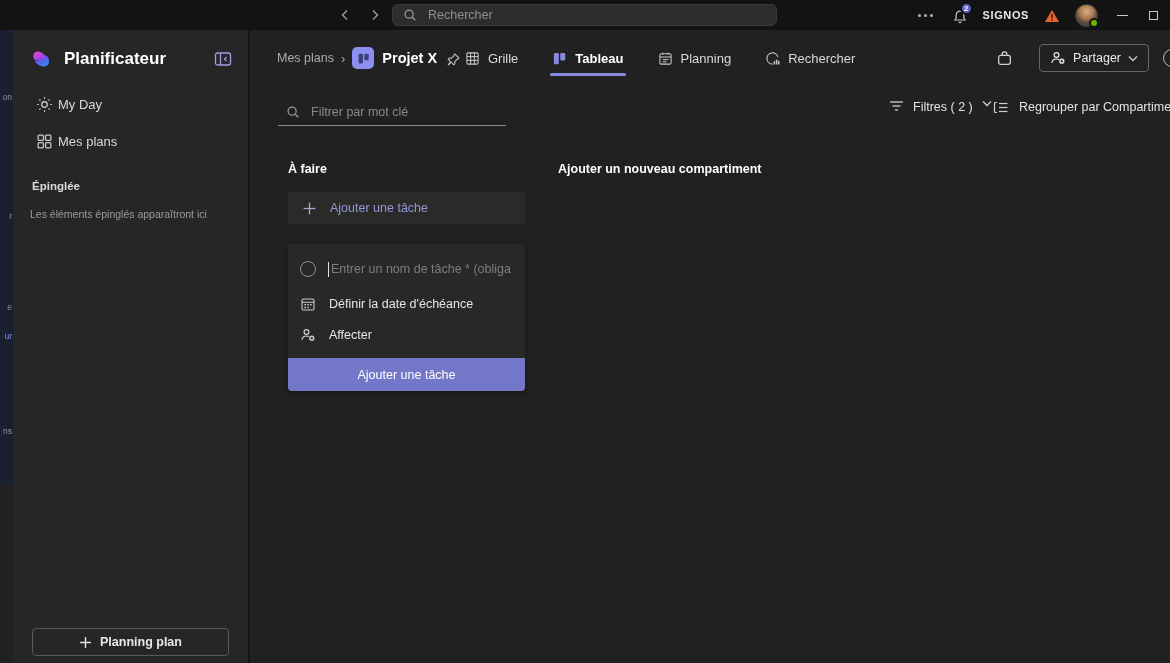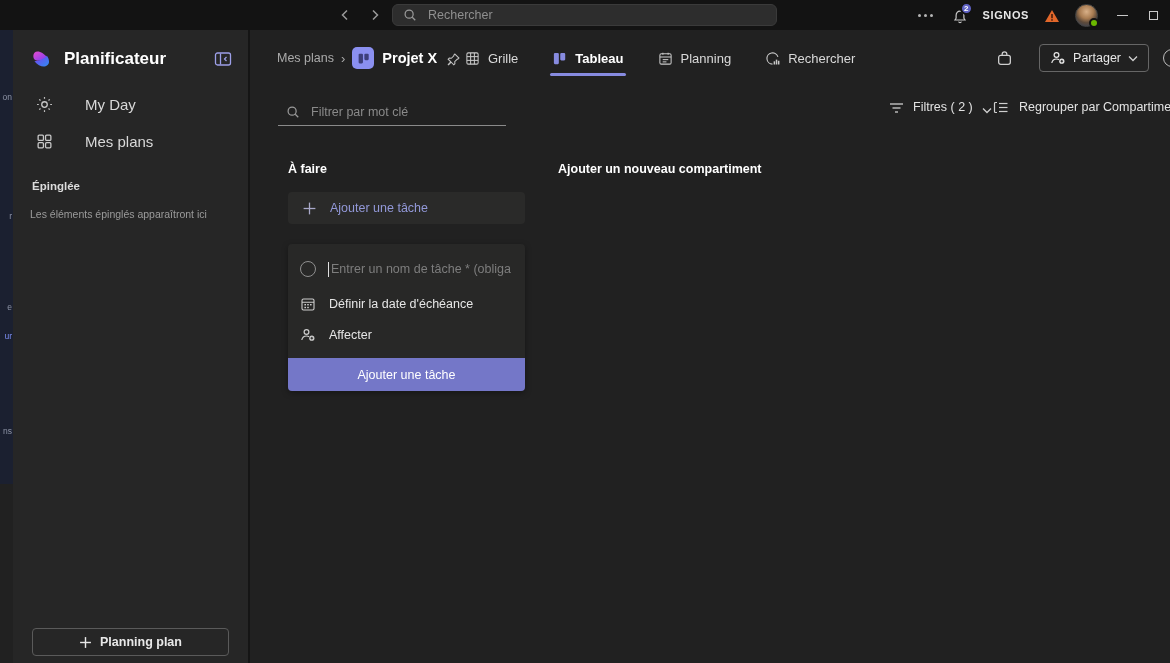--- a/index.html
+++ b/index.html
@@ -58,21 +58,21 @@
 
   
   .sidebar{ position:absolute; top:30px; left:13px; width:237px; height:633px; background:#262626; border-right:2px solid #151515; }
   .sb-header{ display:flex; align-items:center; margin:16px 14px 6px 16px; }
   .sb-logo{ width:26px; height:26px; }
   .sb-title{ font-size:17px; font-weight:bold; margin-left:9px; flex:1; color:#fff; }
   .sb-collapse{ color:#9d9fe8; padding:2px; cursor:pointer; }
   .sb-nav{ margin-top:14px; }
   .sb-item{ display:flex; align-items:center; height:37px; padding-left:23px; cursor:pointer; color:#d8d8d8; }
   .sb-item .icon{ width:18px; color:#c9c9c9; }
-  .sb-item .lbl{ margin-left:31px; font-size:15px; }
+  .sb-item .lbl{ margin-left:4px; font-size:13px; }
   .sb-pinned{ margin:20px 0 0 19px; font-size:11.5px; font-weight:bold; color:#dcdcdc; }
   .sb-hint{ margin:16px 0 0 17px; font-size:10.5px; color:#9b9b9b; }
   .new-plan{
     position:absolute; left:19px; right:19px; bottom:7px; height:28px;
     border:1px solid #5a5a5a; border-radius:4px; background:transparent; color:#e8e8e8;
     display:flex; align-items:center; justify-content:center; gap:8px;
     font-size:12.5px; font-weight:bold; cursor:pointer;
   }
 
   
@@ -105,21 +105,21 @@
   .kw-filter{
     position:absolute; left:26px; top:8px; width:228px; height:28px;
     display:flex; align-items:center; gap:9px; padding:0 4px 0 8px;
     border-bottom:1px solid #8a8a8a; color:#8f8f8f;
   }
   .kw-filter input{
     flex:1; background:transparent; border:none; outline:none; color:#d5d5d5;
     font-family:"Liberation Sans",sans-serif; font-size:12.5px;
   }
   .kw-filter input::placeholder{ color:#8a8a8a; }
-  .filters-dd{ position:absolute; left:637px; top:10px; display:flex; align-items:flex-end; gap:9px; color:#e3e3e3; font-size:12.5px; cursor:pointer; }
+  .filters-dd{ position:absolute; left:637px; top:10px; display:flex; align-items:flex-start; gap:9px; color:#e3e3e3; font-size:12.5px; cursor:pointer; }
   .group-dd{ position:absolute; left:741px; top:10px; display:flex; align-items:center; gap:10px; color:#e3e3e3; font-size:12.5px; white-space:nowrap; cursor:pointer; }
 
   
   .board{ position:absolute; top:104px; left:0; right:0; bottom:0; }
   .col{ position:absolute; width:237px; }
   .col-1{ left:36px; top:0; }
   .col-2{ left:306px; top:0; }
   .col-title{ font-size:12.5px; font-weight:bold; color:#fff; margin-top:28px; }
   .add-task-row{
     margin-top:16px; height:32px; background:#2a2a29; border-radius:4px;

